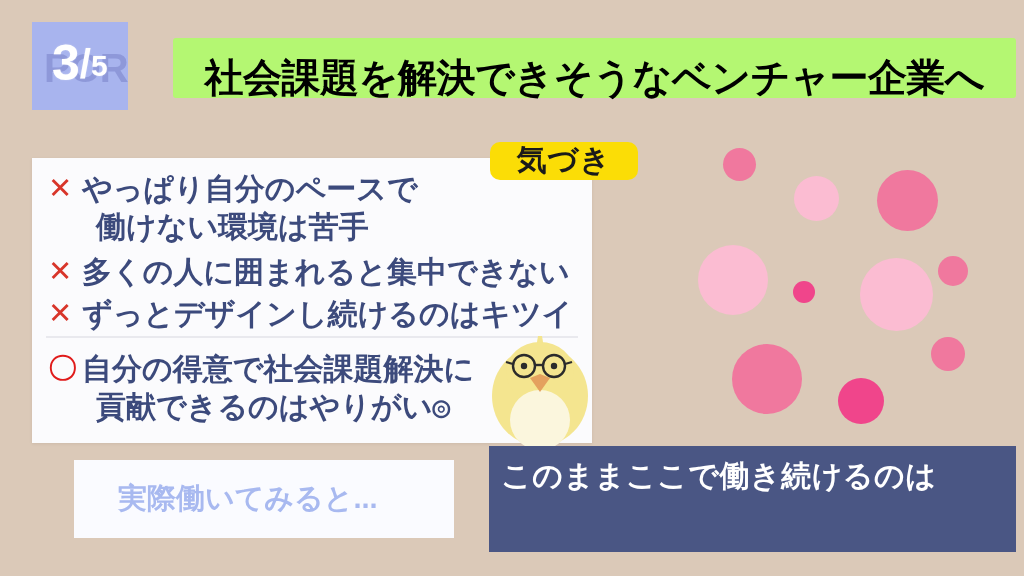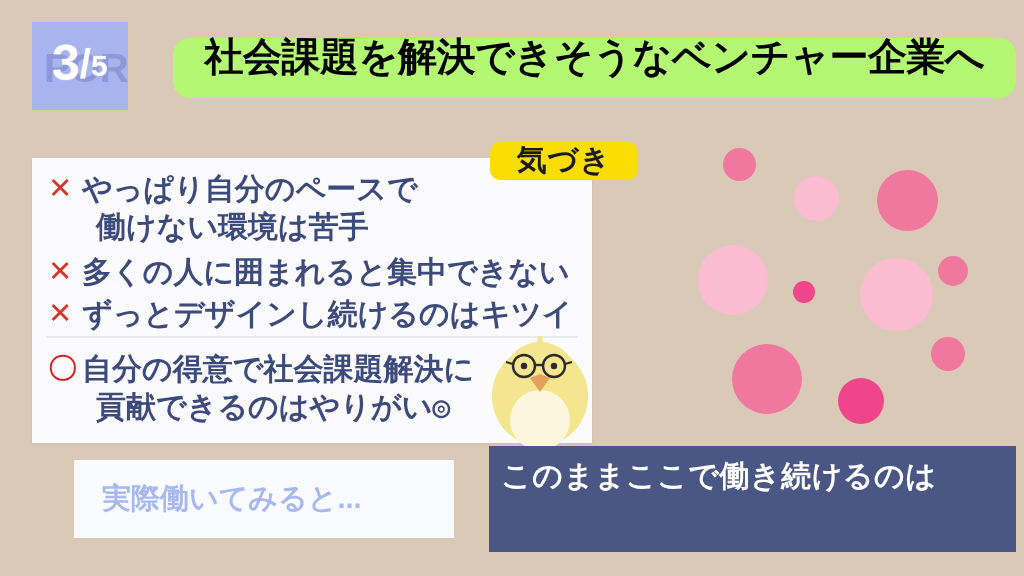--- a/index.html
+++ b/index.html
@@ -67,23 +67,23 @@
   #badge-total { font-size: 30px; vertical-align: 2px; }
 
   
   #title-banner {
     position: absolute;
     left: 173px;
     top: 38px;
     right: 8px;
     height: 60px;
     background: #b4f772;
-    border-radius: 17px;
+    border-radius: 3px;
     display: flex;
-    align-items: flex-start;
+    align-items: flex-end;
     justify-content: center;
   }
   #title-text {
     color: #000000;
     font-size: 39px;
     font-weight: bold;
     letter-spacing: -0.5px;
     white-space: nowrap;
     line-height: 1;
     transform: translateY(-1px);
@@ -196,20 +196,21 @@
     align-items: center;
     z-index: 4;
   }
   #caption-text {
     color: #a8b9f0;
     font-size: 29px;
     font-weight: bold;
     padding-left: 28px;
     line-height: 1.1;
     white-space: nowrap;
+    margin-left: 16px;
   }
 
   
   #quote-box {
     position: absolute;
     left: 489px;
     top: 446px;
     width: 527px;
     height: 106px;
     background: #4a5684;

